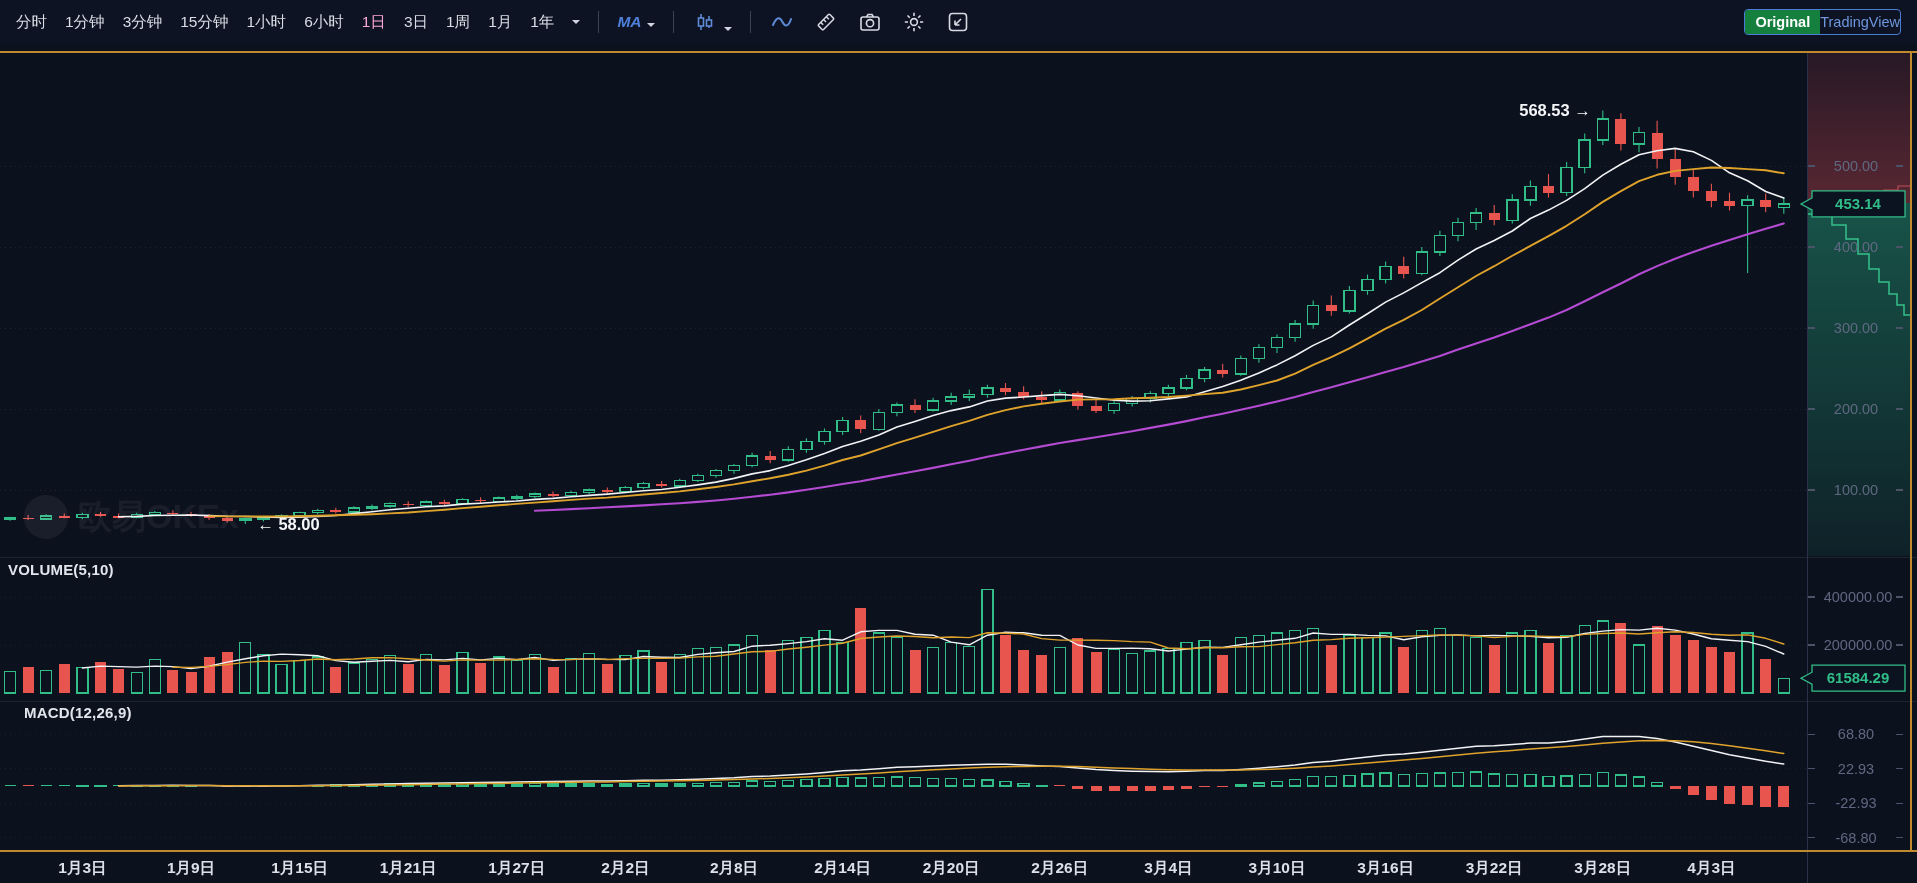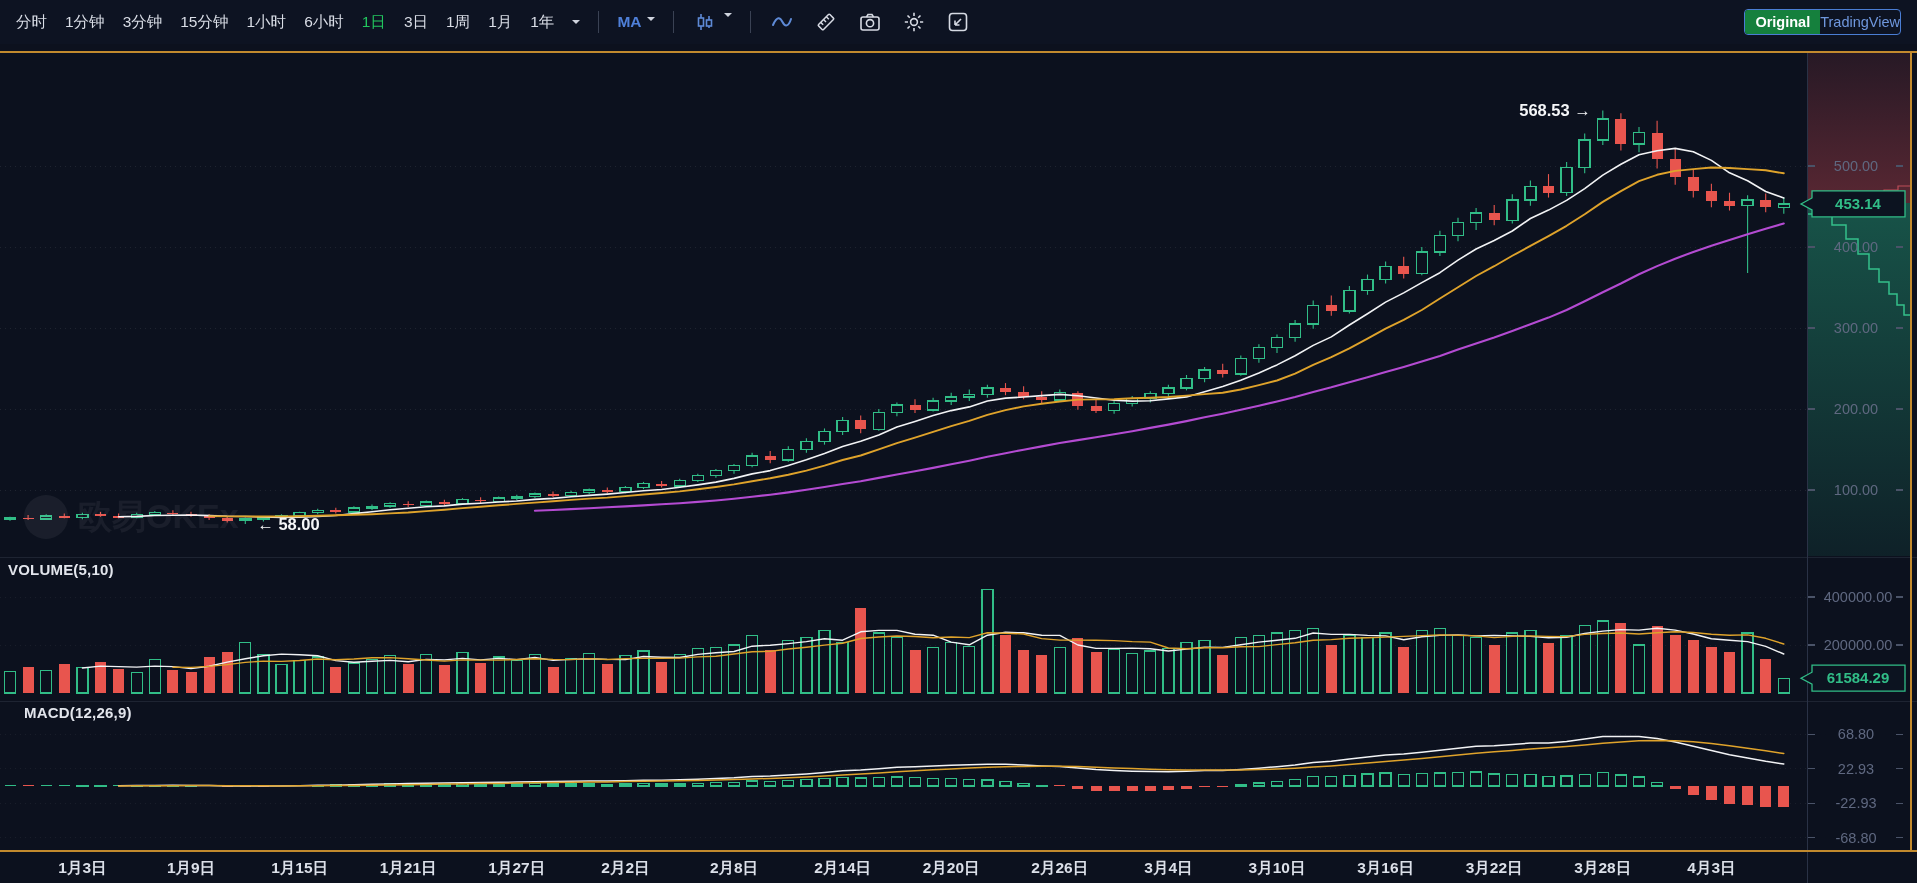--- a/index.html
+++ b/index.html
@@ -2,24 +2,24 @@
 <html><head>
 <meta charset="utf-8">
 <style>
   html,body{margin:0;padding:0;background:#0c111e;width:1917px;height:883px;overflow:hidden;
     font-family:"Liberation Sans","DejaVu Sans",sans-serif;-webkit-font-smoothing:antialiased;}
   #toolbar{position:absolute;left:0;top:0;width:1917px;height:44px;background:#0d1322;
     display:flex;align-items:center;box-sizing:border-box;padding:0 16px;}
   .tb-left{display:flex;align-items:center;gap:18px;}
   #intervals{display:flex;align-items:center;gap:18px;}
   .interval{color:#d9dde6;font-size:15.5px;cursor:pointer;white-space:nowrap;}
-  .interval.selected{color:#22c55e;}
+  .interval.selected{color:#f9a8d4;}
   .caret{width:0;height:0;border:4.5px solid transparent;border-top-color:#cfd4de;margin-top:4px;}
   .tb-sep{width:1px;height:22px;background:#3a4254;}
-  .tb-group{display:flex;align-items:flex-start;gap:6px;cursor:pointer;}
+  .tb-group{display:flex;align-items:flex-end;gap:6px;cursor:pointer;font-style:italic;}
   .ma-text{color:#4f80d9;font-size:15.5px;font-weight:600;}
   .tb-icon{display:flex;align-items:center;justify-content:center;width:26px;height:26px;cursor:pointer;}
   #view-toggle{margin-left:auto;display:flex;align-items:center;border:1px solid #4a7dd4;border-radius:4px;overflow:hidden;}
   #btn-original{background:#15803d;color:#fff;font-size:14.5px;font-weight:700;padding:4px 10px;cursor:pointer;}
   #btn-tradingview{background:transparent;color:#6f97dd;font-size:14.5px;padding:4px 0;cursor:pointer;text-align:center;}
   #chart-wrap{position:absolute;left:0;top:51px;width:1917px;height:832px;}
   #chart{position:absolute;left:0;top:0;}
   .panel-label{position:absolute;color:#e2e5ec;font-size:15px;font-weight:700;letter-spacing:.2px;z-index:5;pointer-events:none;}
   #volume-label{left:8px;top:510px;}
   #macd-label{left:24px;top:653px;}

